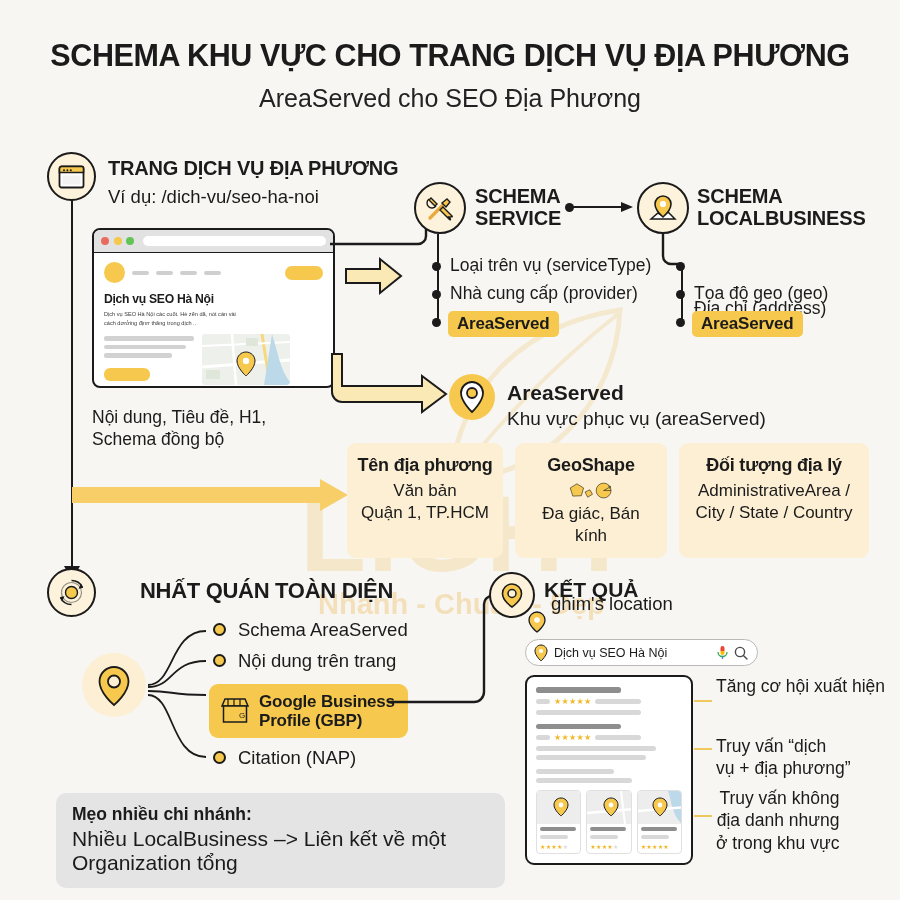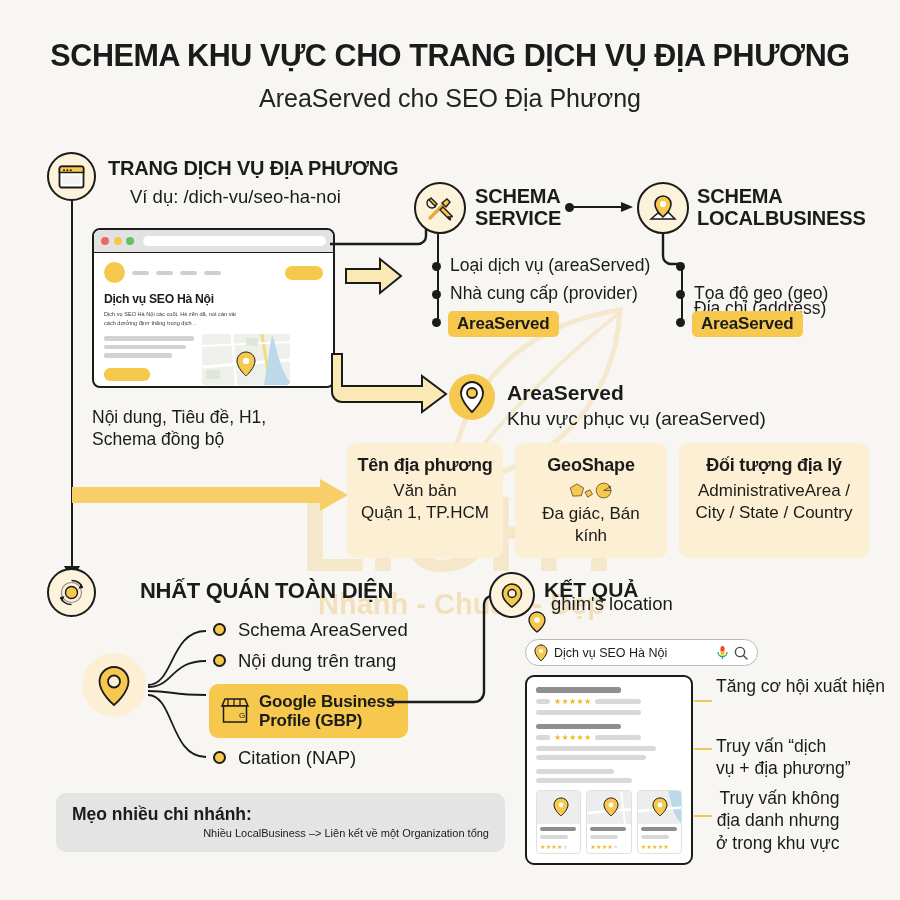--- a/index.html
+++ b/index.html
@@ -138,21 +138,21 @@
 
   .ann { position: absolute; font-size: 17.5px; line-height: 1.28; }
   .annline { position: absolute; height: 2.2px; background: #f0c860; }
 
   
   .tip {
     position: absolute; left: 56px; top: 793px; width: 449px;
     background: #e4e4e4; border-radius: 10px; padding: 11px 16px 13px;
   }
   .tip-title { font-size: 17.5px; font-weight: 700; margin-bottom: 2px; }
-  .tip-body { font-size: 11px; text-align: right; }
+  .tip-body { font-size: 21px; }
 </style>
 </head>
 <body>
 
 <div class="stage">
 
   <svg class="wm-leaf" viewBox="0 0 210 190">
     <path d="M20 180 C30 90 90 25 190 10 C185 110 110 175 25 182 Z" fill="none" stroke="#f0d08f" stroke-width="5"></path>
     <path d="M25 180 C70 120 130 60 188 14" fill="none" stroke="#f0d08f" stroke-width="4"></path>
   </svg>
@@ -171,21 +171,21 @@
     <svg width="27" height="24" viewBox="0 0 27 24">
       <rect x="1.5" y="1.5" width="24" height="21" rx="2" fill="#fff" stroke="#1b1b1b" stroke-width="1.8"></rect>
       <path d="M1.5 3.5 a2 2 0 0 1 2-2 h20 a2 2 0 0 1 2 2 v4 h-24 Z" fill="#f6c94e" stroke="#1b1b1b" stroke-width="1.6"></path>
       <circle cx="6" cy="5.2" r="1" fill="#1b1b1b"></circle>
         <circle cx="9.4" cy="5.2" r="1" fill="#1b1b1b"></circle>
         <circle cx="12.8" cy="5.2" r="1" fill="#1b1b1b"></circle>
       <rect x="4.5" y="10.5" width="18" height="9" fill="#f2f2f2" stroke="none"></rect>
     </svg>
   </div>
   <div class="node-title" style="left:108px; top:158px;">TRANG DỊCH VỤ ĐỊA PHƯƠNG</div>
-  <div class="node-sub" style="left:108px; top:186px;margin-left:22px;">Ví dụ: /dich-vu/seo-ha-noi</div>
+  <div class="node-sub" style="left:108px; top:186px;">Ví dụ: /dich-vu/seo-ha-noi</div>
 
   <div class="browser">
     <div class="browser-bar">
       <span class="dot" style="background:#e96a5e;"></span>
       <span class="dot" style="background:#f3c84b;"></span>
       <span class="dot" style="background:#61c454;"></span>
       <span class="url-pill"></span>
     </div>
     <div class="browser-body">
       <div class="b-navrow">
@@ -250,21 +250,21 @@
   <div class="cdot" style="left:565px; top:203px;"></div>
   <div class="hline" style="left:572px; top:206px; width:56px;"></div>
   <svg class="abs" style="left:620px; top:199px; width:16px; height:16px;" viewBox="0 0 16 16">
     <path d="M1 3 L13 8 L1 13 Z" fill="#1b1b1b"></path>
   </svg>
 
   <div class="vline" style="left:437px; top:234px; height:90px;"></div>
   <div class="cdot" style="left:432px; top:262px;"></div>
   <div class="cdot" style="left:432px; top:290px;"></div>
   <div class="cdot" style="left:432px; top:318px;"></div>
-  <div class="bullet-text" style="left:450px; top:255px;">Loại dịch vụ (areaServed)</div>
+  <div class="bullet-text" style="left:450px; top:255px;">Loại trên vụ (serviceType)</div>
   <div class="bullet-text" style="left:450px; top:283px;">Nhà cung cấp (provider)</div>
   <div class="as-badge" style="left:448px; top:311px;">AreaServed</div>
 
   <div class="circ" style="left:637px; top:182px; width:52px; height:52px;">
     <svg width="30" height="30" viewBox="0 0 30 30">
       <path d="M3 26 L10 20 L15 23 L20 19 L27 26 Z" fill="#fff" stroke="#1b1b1b" stroke-width="1.5"></path>
       <path d="M15 3 c-4.4 0-8 3.6-8 8 0 6 8 13 8 13 s8-7 8-13 c0-4.4-3.6-8-8-8z" fill="#f6c94e" stroke="#1b1b1b" stroke-width="1.6"></path>
       <circle cx="15" cy="11" r="3.1" fill="#fff"></circle>
     </svg>
   </div>

